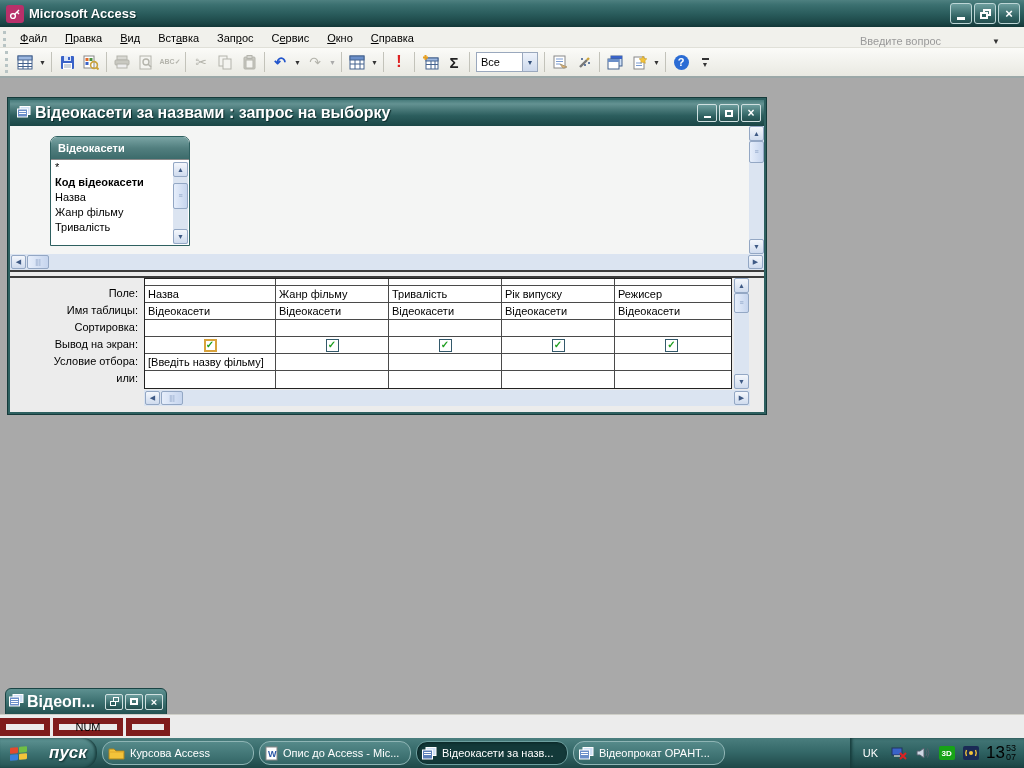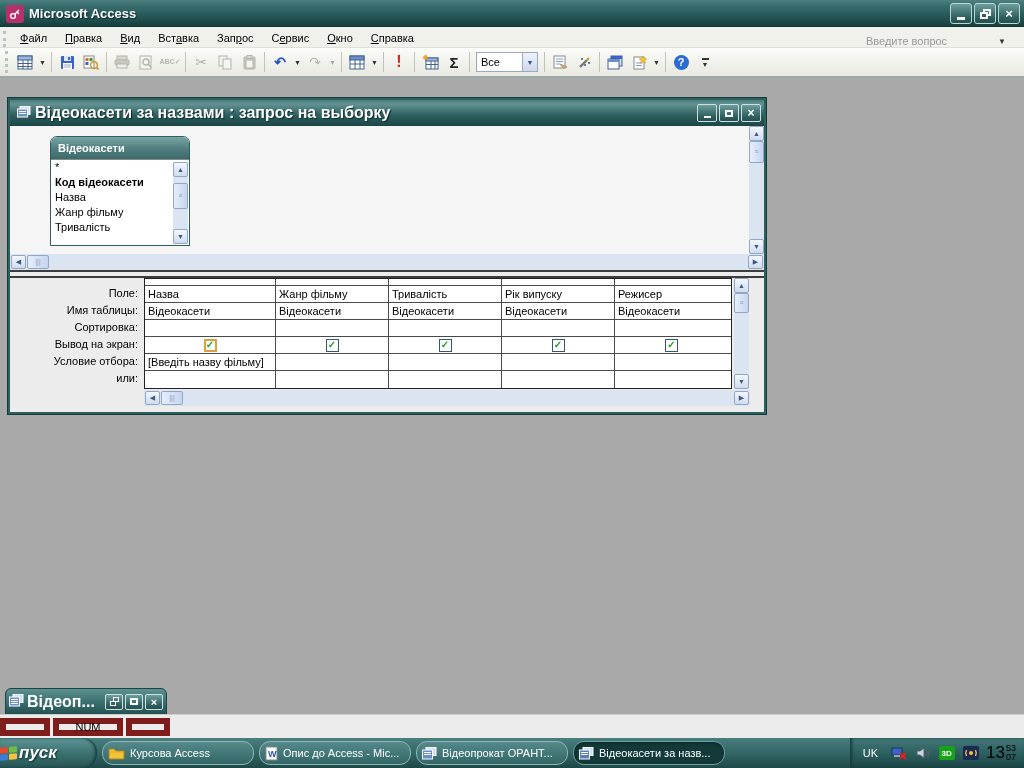--- a/index.html
+++ b/index.html
@@ -22,21 +22,21 @@
   .glyph-restore { position:relative; width:11px; height:10px; }
   .glyph-restore .r1 { position:absolute; right:0; top:0; width:8px; height:7px; border:2px solid #fff; }
   .glyph-restore .r2 { position:absolute; left:0; bottom:0; width:8px; height:7px; border:2px solid #fff; background:#2f6161; }
 
   
   .menubar { position:absolute; left:0; top:27px; width:1024px; height:21px; background:#f1f1ec;
     display:flex; align-items:flex-end; border-bottom:1px solid #e0e0d8; }
   .drag-dots { width:5px; height:80%; margin:0 3px; border-left:3px dotted #b8c4c4; }
   .menu-item { padding:3px 9px; cursor:default; }
   .menu-item u { text-underline-offset:1px; }
-  .question-box { margin-left:auto; margin-right:18px; width:140px; display:flex; align-items:center; }
+  .question-box { margin-left:auto; margin-right:24px; width:140px; display:flex; align-items:center; }
   .question-box .q-text { color:#9a9a9a; flex:1; }
   .q-arrow { color:#333; font-size:8px; }
 
   
   .toolbar { position:absolute; left:0; top:48px; width:1024px; height:30px;
     background:linear-gradient(180deg,#fbfbf8,#e9e9e2); display:flex; align-items:center;
     border-bottom:2px solid #9ba8a8; padding-left:2px; }
   .t-sep { width:1px; height:20px; background:#c3c3ba; margin:0 3px; }
   .t-btn { min-width:22px; height:22px; display:flex; align-items:center; justify-content:center;
     margin:0 1px; border-radius:2px; position:relative; }
@@ -151,21 +151,21 @@
   .status-msg { padding-left:12px; flex:1; }
   .status-panel { height:18px; border:6px solid #7f1d1d; margin-right:3px; display:flex;
     align-items:center; justify-content:center; }
   .sp-a { width:50px; } .sp-b { width:70px; } .sp-c { width:44px; margin-right:6px; }
 
   
   .taskbar { position:absolute; left:0; top:738px; width:1024px; height:30px;
     background:linear-gradient(180deg,#4a7e7e 0%,#356969 45%,#1e4848 100%); display:flex; align-items:center; }
   .start-btn { width:97px; height:30px; border-radius:0 14px 14px 0;
     background:linear-gradient(180deg,#5f9494 0%,#3d7272 50%,#265454 100%);
-    box-shadow:inset -2px 0 3px #173c3c; display:flex; align-items:center; justify-content:flex-start; gap:2px; }
+    box-shadow:inset -2px 0 3px #173c3c; display:flex; align-items:center; justify-content:center; gap:22px; }
   .start-btn .start-text { color:#fff; font-weight:bold; font-style:italic; font-size:17px;
     text-shadow:1px 1px 2px #0b2a2a; }
   .win-flag { display:grid; grid-template-columns:8px 8px; grid-template-rows:6px 6px; gap:1px; transform:skewY(-6deg); }
   .win-flag i { display:block; border-radius:1px; }
   .task-btn { width:152px; height:24px; margin-left:5px; border:1px solid #8fb5b5; border-radius:11px;
     background:linear-gradient(180deg,#558a8a,#336666); color:#fff; display:flex; align-items:center;
     padding:0 5px; gap:5px; white-space:nowrap; overflow:hidden; }
   .task-btn.active { background:#133939; border-color:#6ea0a0; box-shadow:inset 1px 1px 3px #0a2626; }
   .tray { margin-left:auto; height:30px; display:flex; align-items:center; gap:7px; padding:0 8px;
     background:linear-gradient(180deg,#447878 0%,#2d6060 50%,#1b4444 100%); box-shadow:inset 2px 0 3px #173c3c; }
@@ -551,35 +551,35 @@
         </svg>
       <span>Курсова Access</span>
     </div>
     <div class="task-btn">
       <svg width="13" height="15">
           <rect x="1" y="1" width="11" height="13" fill="#fff" stroke="#888"></rect>
           <text x="3" y="11" font-size="9" font-weight="bold" fill="#2b57a5">W</text>
         </svg>
       <span>Опис до Access - Міс...</span>
     </div>
+    <div class="task-btn active">
+      <svg width="15" height="13">
+          <rect x="4" y="0.5" width="10" height="8" fill="#cfe0f5" stroke="#fff"></rect>
+          <rect x="0.5" y="3" width="10" height="9" fill="#5b7fb9" stroke="#fff"></rect>
+          <path d="M2 5.5 H9 M2 7.5 H9" stroke="#fff"></path>
+        </svg>
+      <span>Відеокасети за назв...</span>
+    </div>
     <div class="task-btn">
       <svg width="15" height="13">
           <rect x="4" y="0.5" width="10" height="8" fill="#cfe0f5" stroke="#fff"></rect>
           <rect x="0.5" y="3" width="10" height="9" fill="#6b8fc9" stroke="#fff"></rect>
           <path d="M2 5.5 H9 M2 7.5 H9" stroke="#fff"></path>
         </svg>
       <span>Відеопрокат ОРАНТ...</span>
-    </div>
-    <div class="task-btn active">
-      <svg width="15" height="13">
-          <rect x="4" y="0.5" width="10" height="8" fill="#cfe0f5" stroke="#fff"></rect>
-          <rect x="0.5" y="3" width="10" height="9" fill="#5b7fb9" stroke="#fff"></rect>
-          <path d="M2 5.5 H9 M2 7.5 H9" stroke="#fff"></path>
-        </svg>
-      <span>Відеокасети за назв...</span>
     </div>
     <div class="tray">
       <span class="lang-box">UK</span>
       <span class="tray-ico">
         <svg width="16" height="14">
             <rect x="1" y="2" width="10" height="7" fill="#3a63c8" stroke="#20355e"></rect>
             <rect x="3" y="9" width="6" height="2" fill="#9aa"></rect>
             <path d="M9 7 L15 13 M15 7 L9 13" stroke="#d22" stroke-width="2"></path>
           </svg>
       </span>

